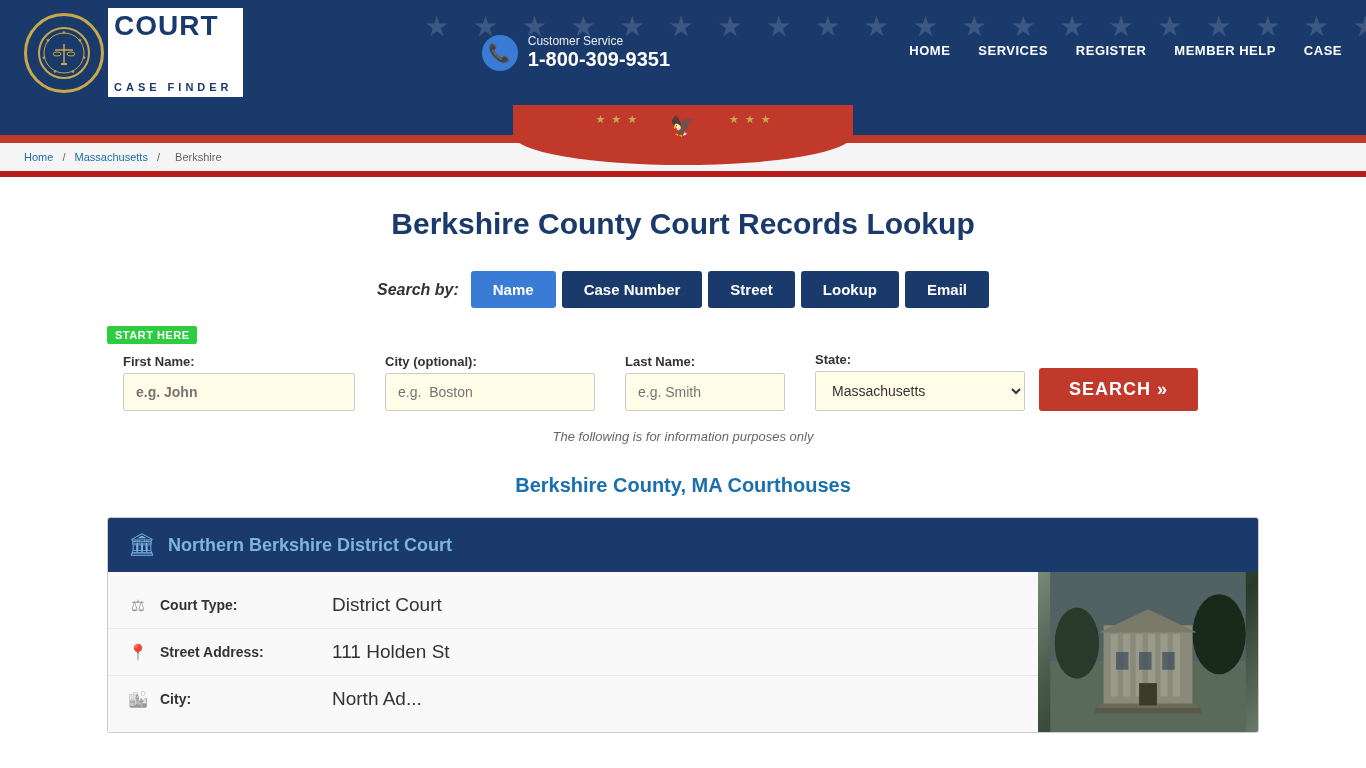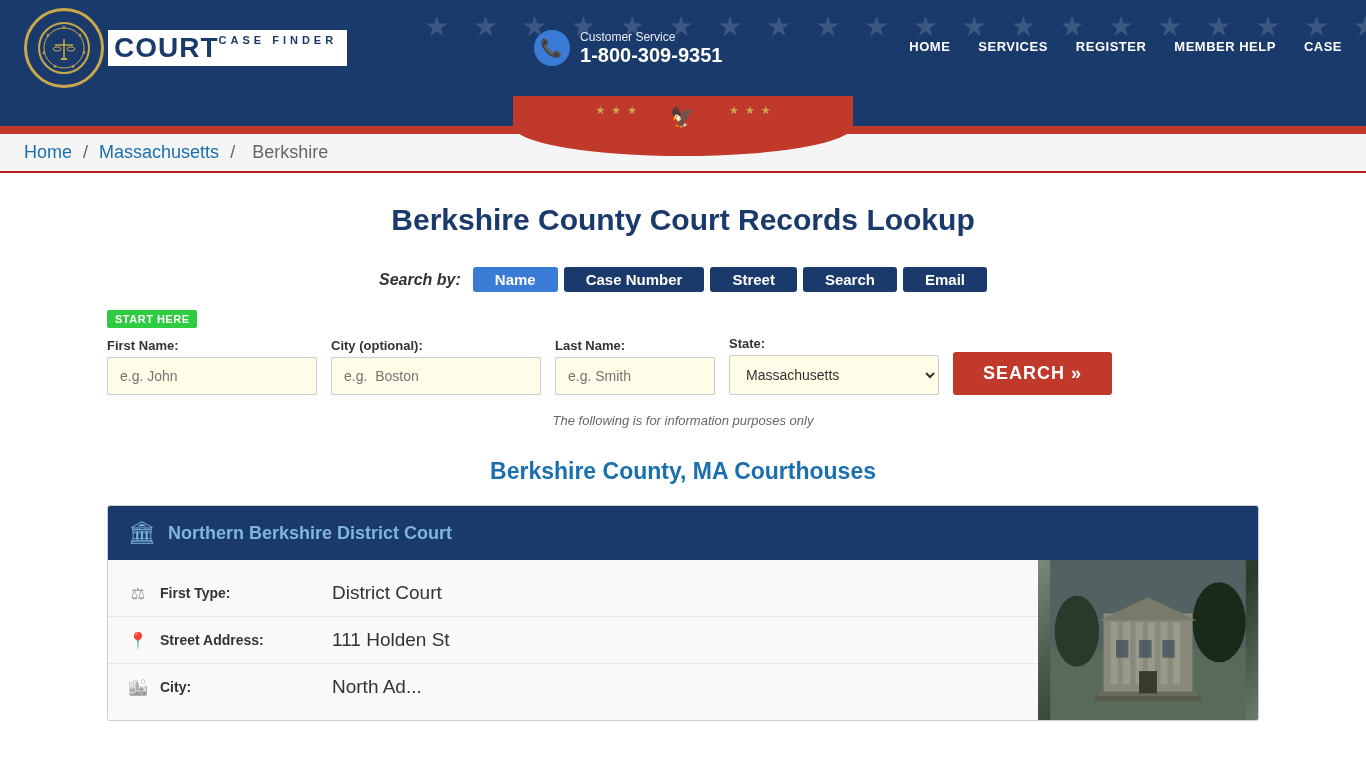--- a/index.html
+++ b/index.html
@@ -47,22 +47,23 @@
       justify-content: center;
       background: #1a3a6b;
       margin-right: 4px;
       flex-shrink: 0;
     }
     .logo-badge svg { width: 54px; height: 54px; }
     .logo-text-box {
       background: #fff;
       padding: 4px 10px 4px 6px;
       display: flex;
-      flex-direction: row;
+      flex-direction: column;
       justify-content: center;
+      gap: 41px;
     }
     .logo-court {
       font-size: 28px;
       font-weight: 900;
       color: #1a3a6b;
       line-height: 1;
       letter-spacing: 1px;
     }
     .logo-case-finder {
       font-size: 11px;
@@ -136,23 +137,23 @@
       justify-content: center;
       gap: 6px;
       z-index: 3;
       color: #c9a84c;
       font-size: 11px;
     }
 
     
     .breadcrumb {
       background: #f5f5f5;
-      border-bottom: 2px solid #b91c1c;
+      border-bottom: 6px solid #b91c1c;
       padding: 8px 24px;
-      font-size: 18px;
+      font-size: 11px;
     }
     .breadcrumb a { color: #1a6faf; text-decoration: none; }
     .breadcrumb span { color: #666; margin: 0 6px; }
 
     
     .main-content {
       max-width: 1200px;
       margin: 0 auto;
       padding: 30px 24px;
     }
@@ -176,21 +177,21 @@
       margin-top: 30px;
     }
     .search-by-label {
       font-size: 16px;
       font-weight: 700;
       font-style: italic;
       color: #333;
       margin-right: 6px;
     }
     .search-tab {
-      padding: 4px 22px;
+      padding: 10px 22px;
       border: none;
       cursor: pointer;
       font-size: 15px;
       font-weight: 600;
       border-radius: 3px;
     }
     .search-tab.active {
       background: #3a7bd5;
       color: #fff;
     }
@@ -217,36 +218,37 @@
       display: flex;
       align-items: flex-end;
       gap: 14px;
       flex-wrap: wrap;
       margin-bottom: 18px;
     }
     .form-field {
       display: flex;
       flex-direction: column;
       gap: 4px;
+      margin-left: 16px;
     }
     .form-label {
       font-size: 13px;
       font-weight: 700;
       color: #333;
     }
     .form-input {
       border: 1px solid #ccc;
       border-radius: 2px;
       padding: 10px 12px;
       font-size: 14px;
       background: #fffde7;
       color: #999;
       outline: none;
     }
-    .form-input-wide { width: 210px; }
+    .form-input-wide { width: 232px; font-weight: bold; }
     .form-input-medium { width: 160px; }
     .form-input-city { width: 210px; }
     .form-select {
       border: 1px solid #ccc;
       border-radius: 2px;
       padding: 10px 12px;
       font-size: 14px;
       background: #fffde7;
       color: #333;
       outline: none;
@@ -272,21 +274,21 @@
       text-align: center;
       color: #666;
       font-style: italic;
       font-size: 13px;
       margin-bottom: 30px;
     }
 
     
     .courthouses-title {
       text-align: center;
-      font-size: 23px;
+      font-size: 20px;
       font-weight: 700;
       color: #1a6faf;
       margin-bottom: 20px;
     }
 
     
     .courthouse-card {
       border: 1px solid #ccc;
       border-radius: 3px;
       overflow: hidden;
@@ -446,21 +448,21 @@
 
 <div class="main-content">
 
   <h1 class="page-title">Berkshire County Court Records Lookup</h1>
 
   <div class="search-by-row">
     <span class="search-by-label">Search by:</span>
     <button class="search-tab active">Name</button>
     <button class="search-tab inactive">Case Number</button>
     <button class="search-tab inactive">Street</button>
-    <button class="search-tab inactive">Search</button>
+    <button class="search-tab inactive">Lookup</button>
     <button class="search-tab inactive">Email</button>
   </div>
 
   <div>
     <span class="start-here-badge">START HERE</span>
   </div>
 
   <div class="search-form">
     <div class="form-field">
       <label class="form-label">First Name:</label>
@@ -499,21 +501,21 @@
 
   <div class="courthouse-card">
     <div class="courthouse-header">
       <span class="courthouse-header-icon">🏛</span>
       <a href="#" class="courthouse-header-link">Northern Berkshire District Court</a>
     </div>
     <div class="courthouse-body">
       <div class="courthouse-info">
         <div class="info-row">
           <span class="info-icon">⚖</span>
-          <span class="info-key">First Type:</span>
+          <span class="info-key">Court Type:</span>
           <span class="info-val">District Court</span>
         </div>
         <div class="info-row">
           <span class="info-icon">📍</span>
           <span class="info-key">Street Address:</span>
           <span class="info-val">111 Holden St</span>
         </div>
         <div class="info-row">
           <span class="info-icon">🏙</span>
           <span class="info-key">City:</span>

